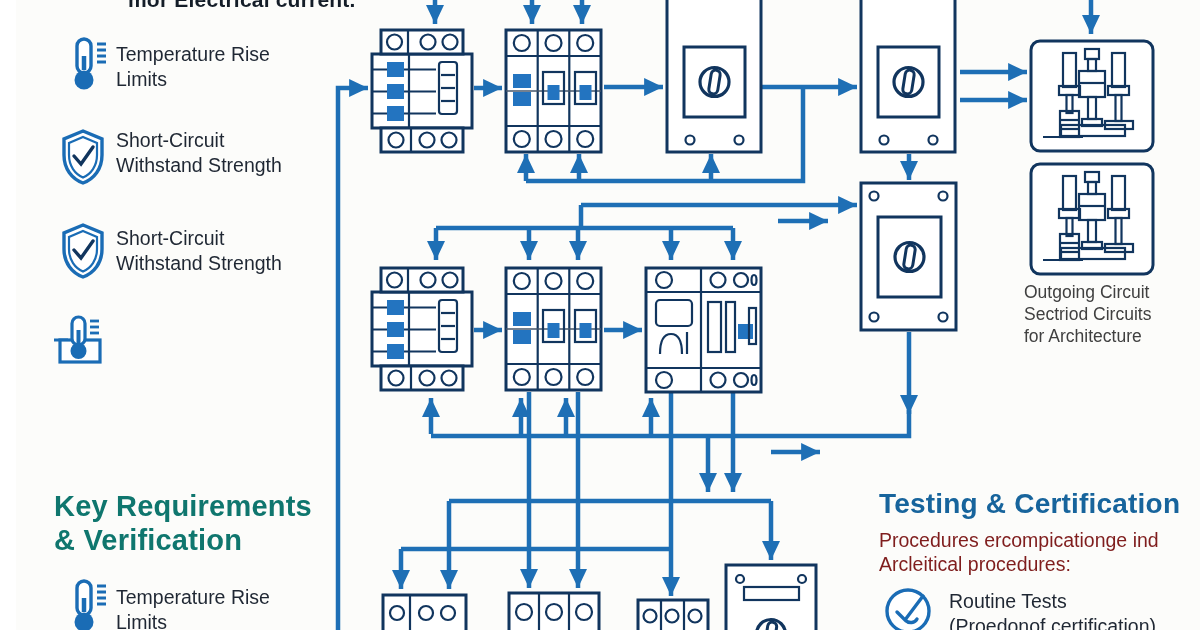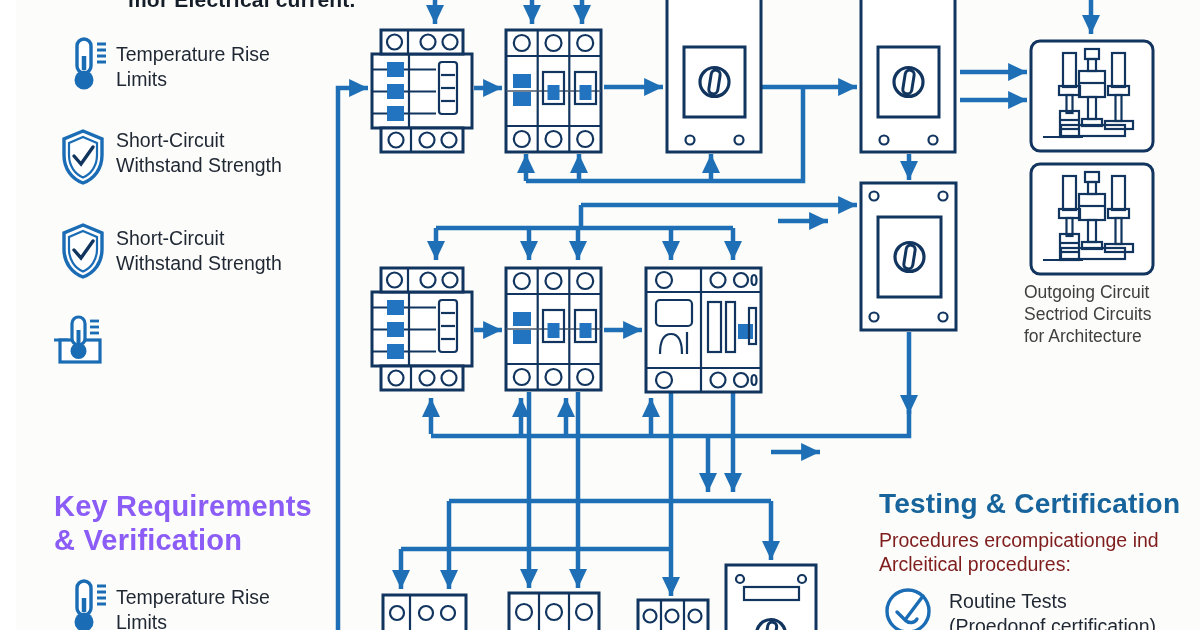--- a/index.html
+++ b/index.html
@@ -7,21 +7,21 @@
     position:relative;width:1200px;height:630px;overflow:hidden;
     background:#fcfcfa;font-family:"Liberation Sans",sans-serif;color:#202833;margin-left:16px;
   }
   .abs{position:absolute;}
   .pre{white-space:pre-line;}
   .top-caption{
     left:112px;top:-12px;font-size:21px;font-weight:700;color:#141d28;letter-spacing:.2px;
   }
   .item-label{font-size:19.5px;line-height:24.5px;color:#1f2733;}
   .big-heading{
-    font-size:29px;line-height:34px;font-weight:700;color:#8b5cf6;letter-spacing:.2px;
+    font-size:29px;line-height:34px;font-weight:700;color:#0f766e;letter-spacing:.2px;
   }
   .right-heading{
     font-size:28px;line-height:32px;font-weight:700;color:#17649c;white-space:nowrap;letter-spacing:.2px;
   }
   .subtext{font-size:19.5px;line-height:24px;color:#7f1d1d;}
   .outgoing-label{font-size:17.5px;line-height:22px;color:#404040;}
   .icon{display:block;}
   svg{display:block;}
   .diagram{position:absolute;left:0;top:0;}
   

